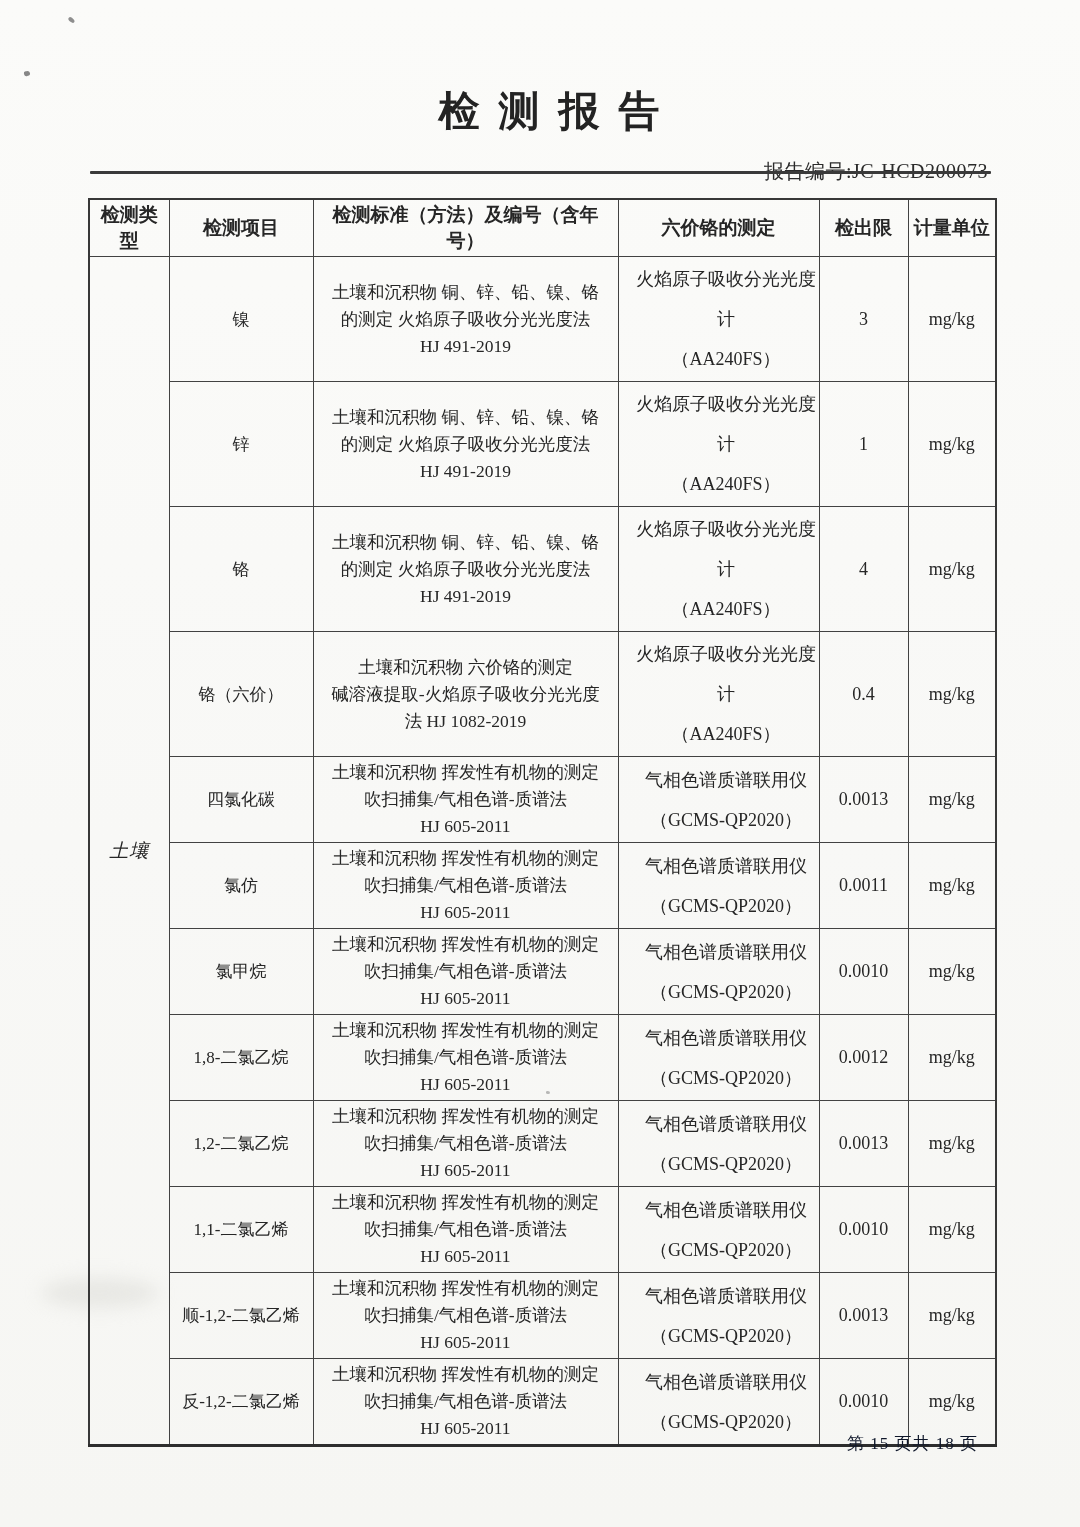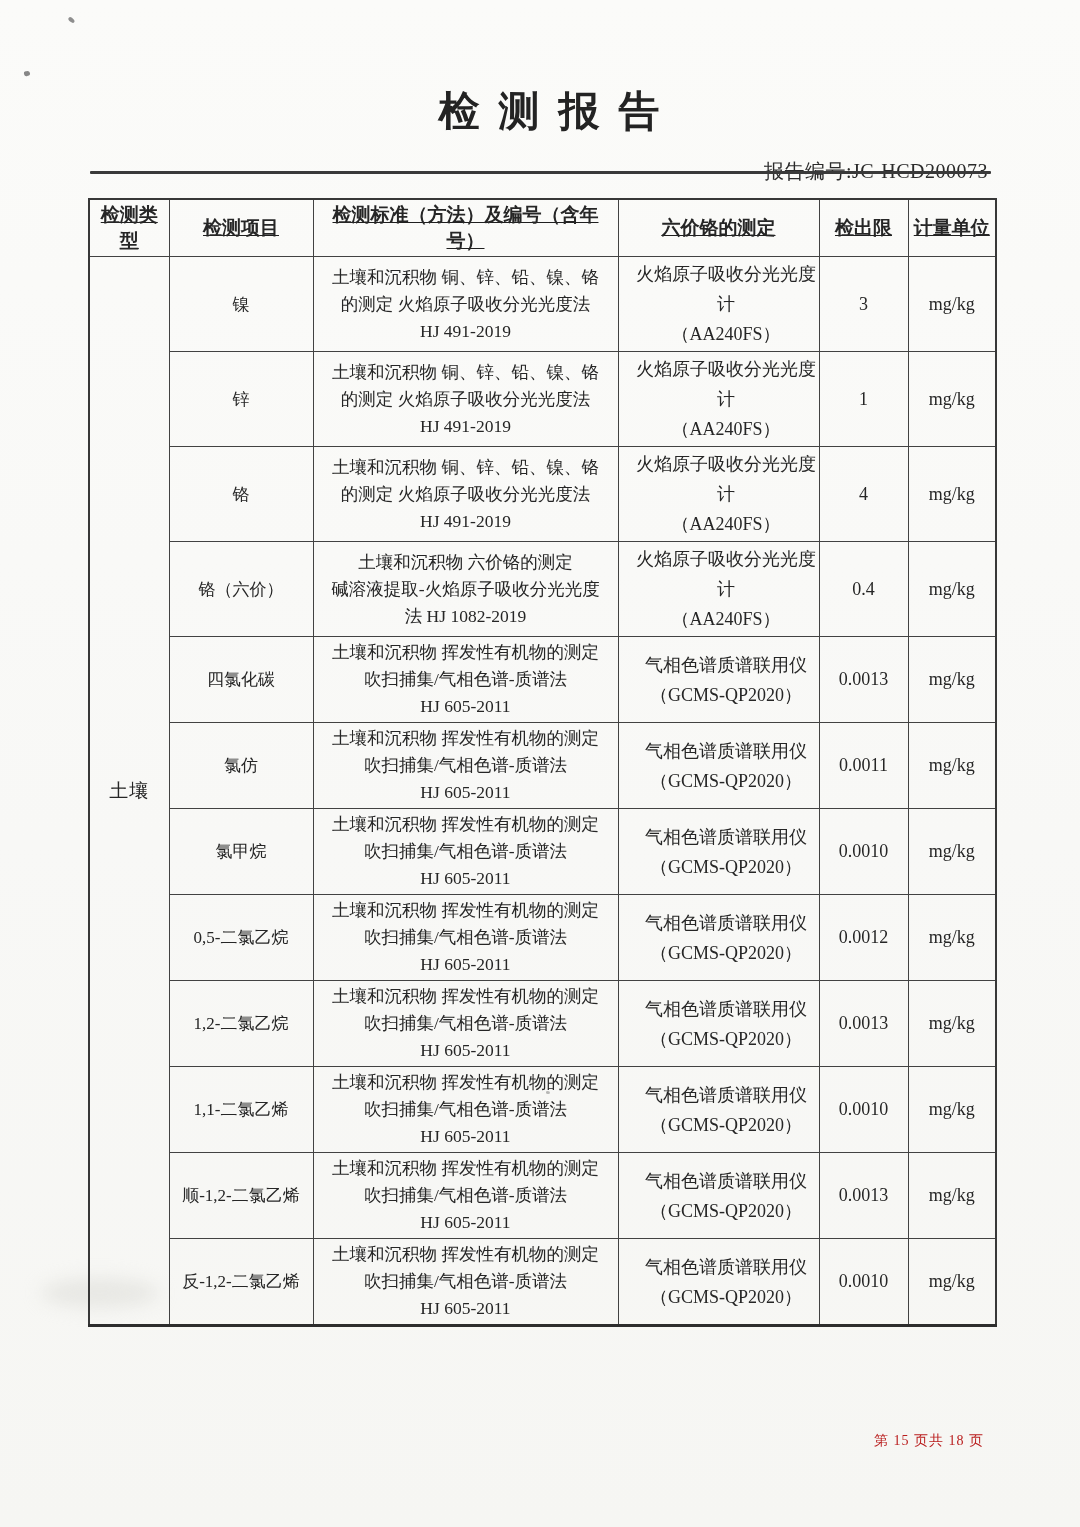--- a/index.html
+++ b/index.html
@@ -49,39 +49,39 @@
     background: transparent;
   }
   .report-table th, .report-table td {
     border: 1.6px solid #424242;
     text-align: center; vertical-align: middle;
     padding: 2px;
     overflow: hidden;
   }
   .report-table { border: 2px solid #383838; border-bottom: 3.5px solid #2d2d2d; }
 
-  .report-table thead tr { height: 44px; text-decoration: underline; }
+  .report-table thead tr { height: 44px; }
   .report-table thead th {
     font-family: "Liberation Sans", "DejaVu Sans", sans-serif;
     font-weight: 700; font-size: 19px; color: #262626;
   }
   .report-table tbody tr { height: 86px; }
   .report-table td { font-size: 18px; color: #262626; }
 
-  td.cat { font-size: 19px; letter-spacing: 1px; }
+  td.cat { font-size: 19px; letter-spacing: 1px; font-style: italic; }
   td.item { font-size: 17px; }
   td.std  { font-size: 17.5px; margin-top: 11px; }
   td.std div  { line-height: 27px; }
   td.inst { font-size: 18px; }
-  td.inst div { line-height: 30px; padding-left: 15px; }
+  td.inst div { line-height: 40px; padding-left: 15px; }
   td.limit, td.unit { font-size: 18px; }
 
   .footer {
-    position: absolute; top: 1432px; right: 96px;
-    font-size: 14px; color: #b91c1c; letter-spacing: 1px;
+    position: absolute; top: 1432px; right: 102px;
+    font-size: 17px; color: #0f172a; letter-spacing: 1px;
   }
 </style>
 </head>
 <body>
 
 <div class="page">
 
   <div class="speck s1"></div>
   <div class="speck s2"></div>
   <div class="speck s3"></div>
@@ -206,21 +206,21 @@
             <div>HJ 605-2011</div>
           </td>
           <td class="inst">
             <div>气相色谱质谱联用仪</div>
             <div>（GCMS-QP2020）</div>
           </td>
           <td class="limit">0.0010</td>
           <td class="unit">mg/kg</td>
         </tr>
         <tr>
-          <td class="item">0,5-二氯乙烷</td>
+          <td class="item">1,8-二氯乙烷</td>
           <td class="std">
             <div>土壤和沉积物 挥发性有机物的测定</div>
             <div>吹扫捕集/气相色谱-质谱法</div>
             <div>HJ 605-2011</div>
           </td>
           <td class="inst">
             <div>气相色谱质谱联用仪</div>
             <div>（GCMS-QP2020）</div>
           </td>
           <td class="limit">0.0012</td>

